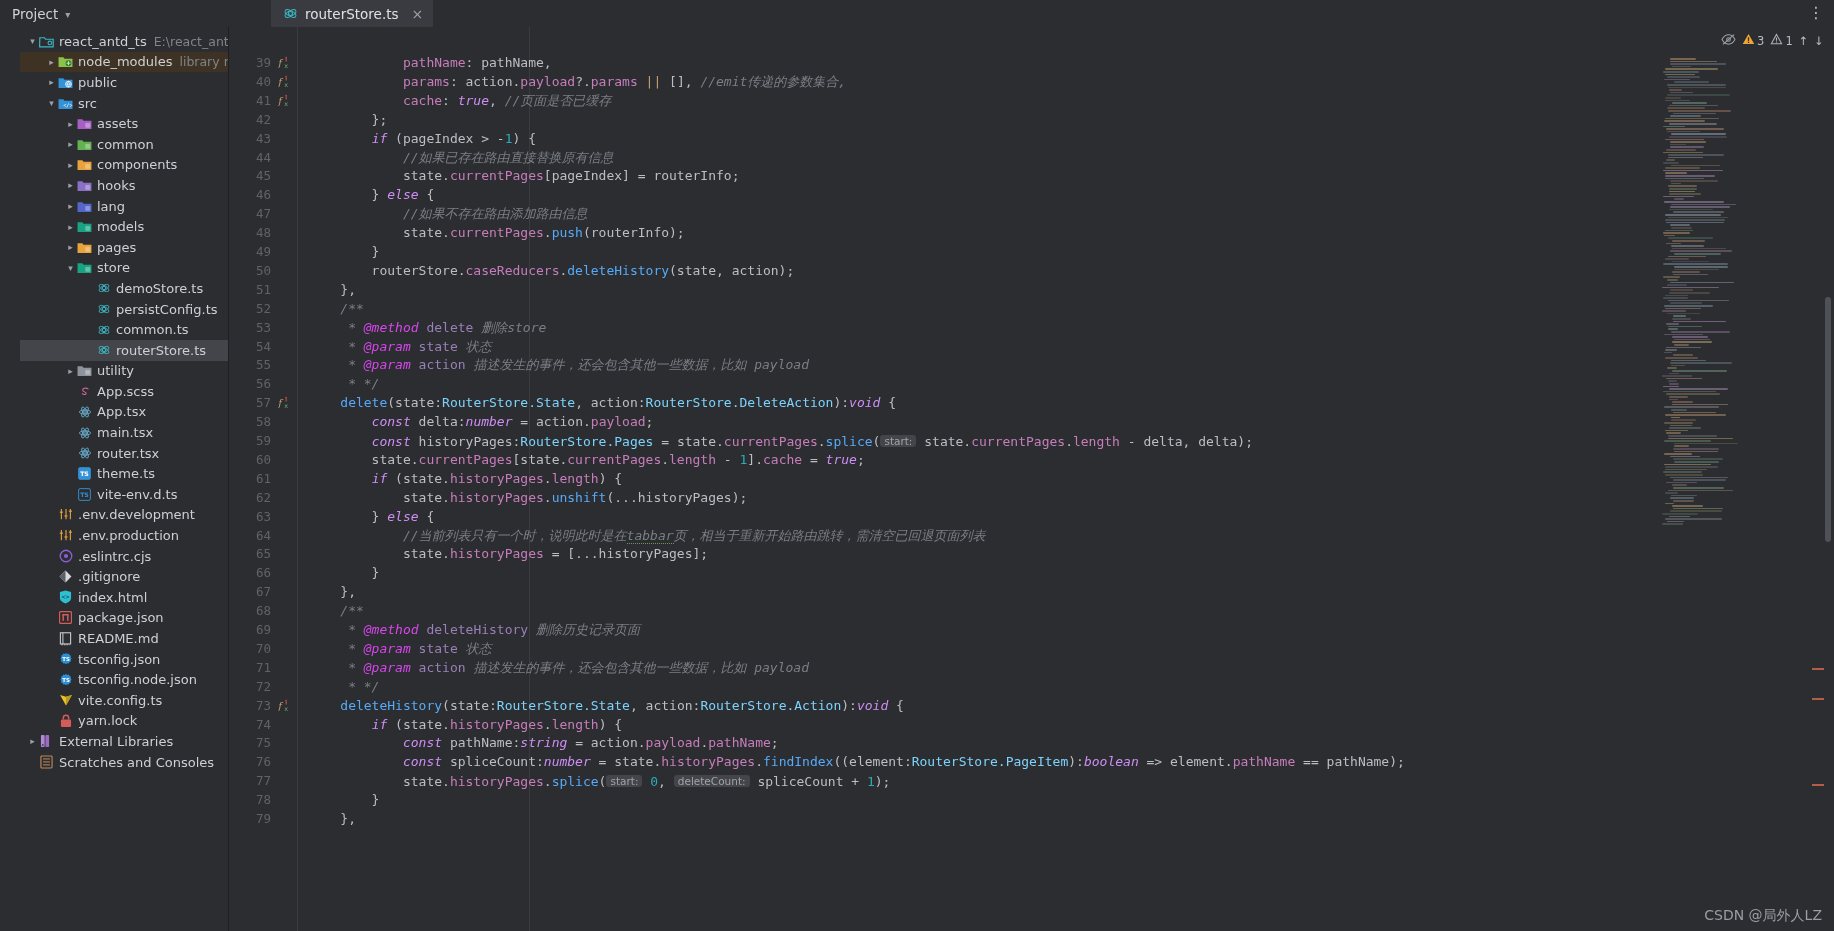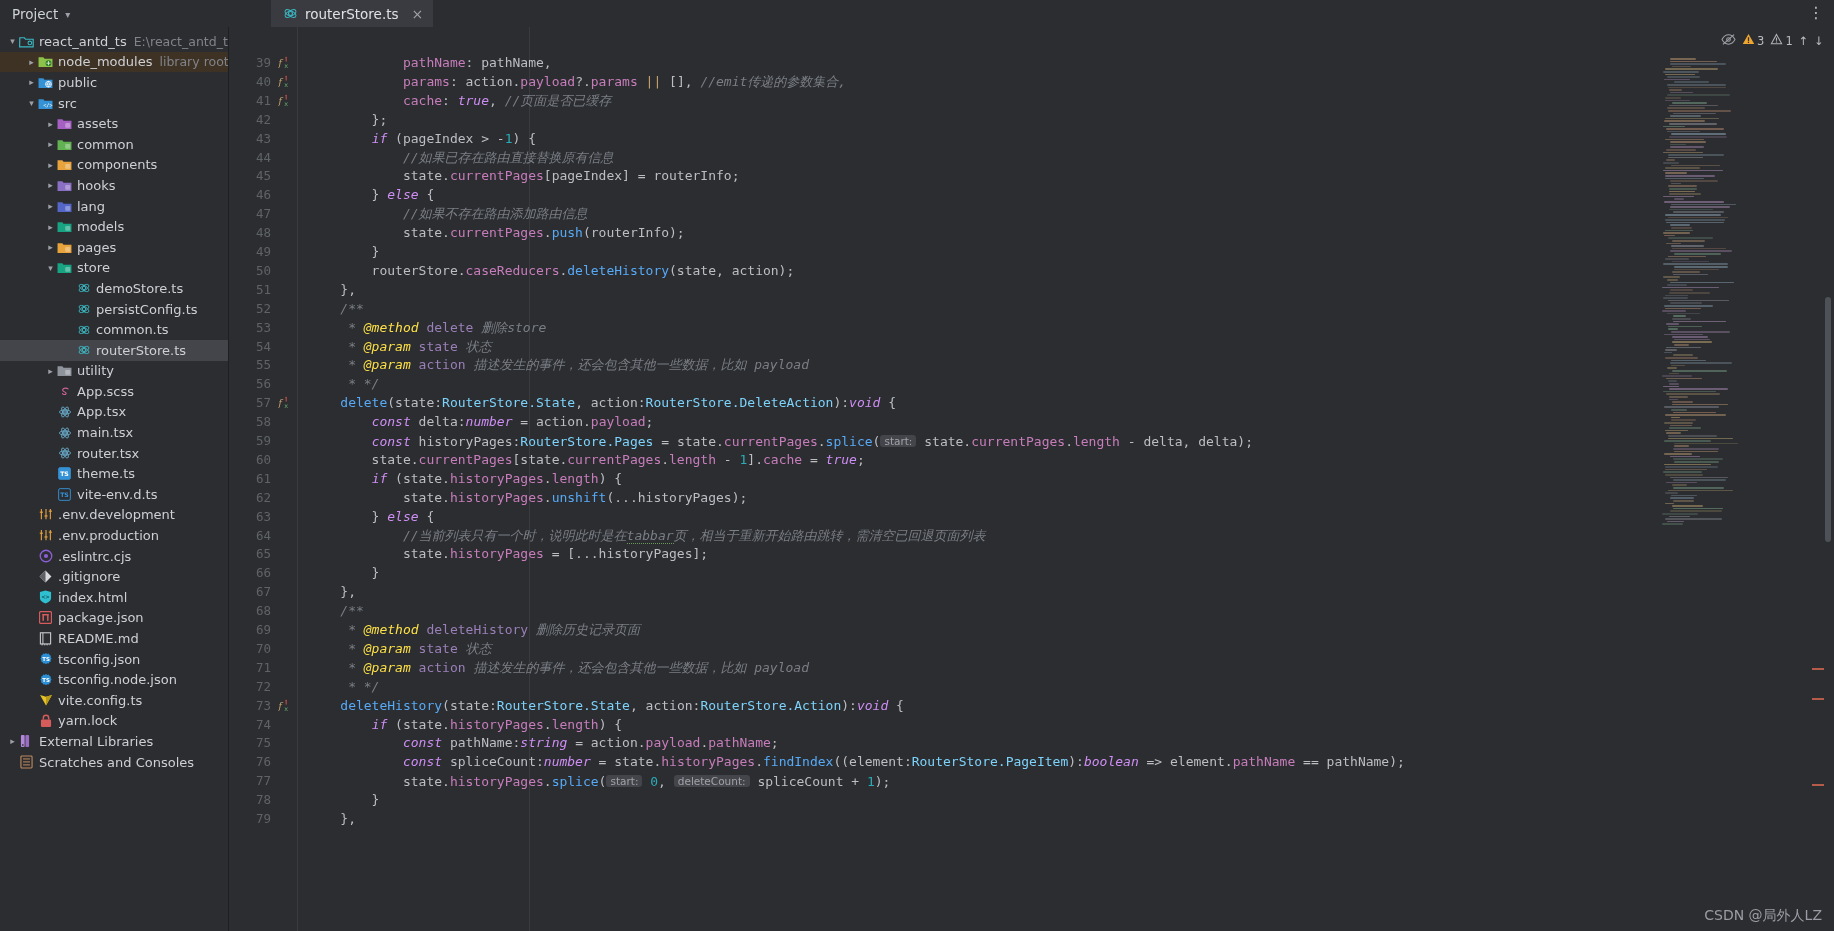--- a/index.html
+++ b/index.html
@@ -33,21 +33,21 @@
     position:absolute; right:10px; top:3px; color:#b9bcc2; font-size:16px;
     letter-spacing:0px; line-height:20px;
   }
 
   
   .body { flex:1; display:flex; min-height:0; }
 
   
   .sidebar {
     width:229px; flex:0 0 229px; background:#2b2d30; overflow:hidden;
-    padding-top:4px; position:relative;
+    padding-top:4px; position:relative;padding-left:20px;
   }
   .tree-row {
     display:flex; align-items:center; height:20.6px; font-size:13px; color:#ced0d6;
     white-space:nowrap; padding-right:4px;
   }
   .tree-row.hl-brown { background:#3d3223; }
   .tree-row.selected { background:#43454a; }
   .tw { width:13px; flex:0 0 13px; text-align:center; color:#9da0a8; font-size:9px; }
   .tw.open:before { content:"\25BE"; }
   .tw.closed:before { content:"\25B8"; }
@@ -80,21 +80,21 @@
 
   
   .kw   { color:#cf8ef5; font-style:italic; }
   .fn   { color:#57aaf7; }
   .prop { color:#c77dbb; }
   .var  { color:#c9a26d; }
   .pln  { color:#bcbec4; }
   .com  { color:#7a7e85; font-style:italic; }
   .typ  { color:#7dd3fc; }
   .num2 { color:#2aacb8; }
-  .jdoc-tag { color:#fde047; font-style:italic; }
+  .jdoc-tag { color:#d946ef; font-style:italic; }
   .jdoc-txt { color:#9b7fb8; }
   .jdoc-desc{ color:#7a7e85; font-style:italic; }
   .hint {
     background:#43454a; color:#9fa2a8; border-radius:3px; padding:0px 4px;
     font-size:10.5px; font-family:"DejaVu Sans", sans-serif; vertical-align:1px;
   }
   .squig { border-bottom:1.5px dotted #6a9955; }
 
   
   .inspect-header {

